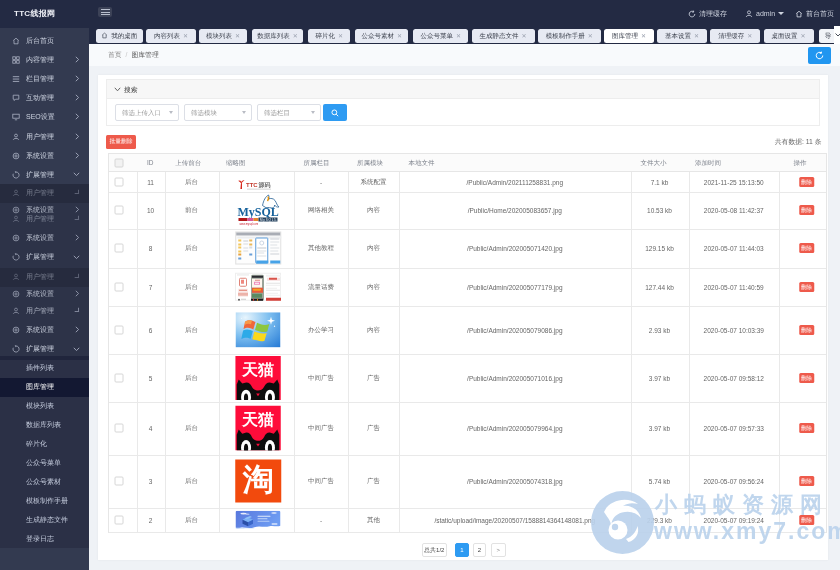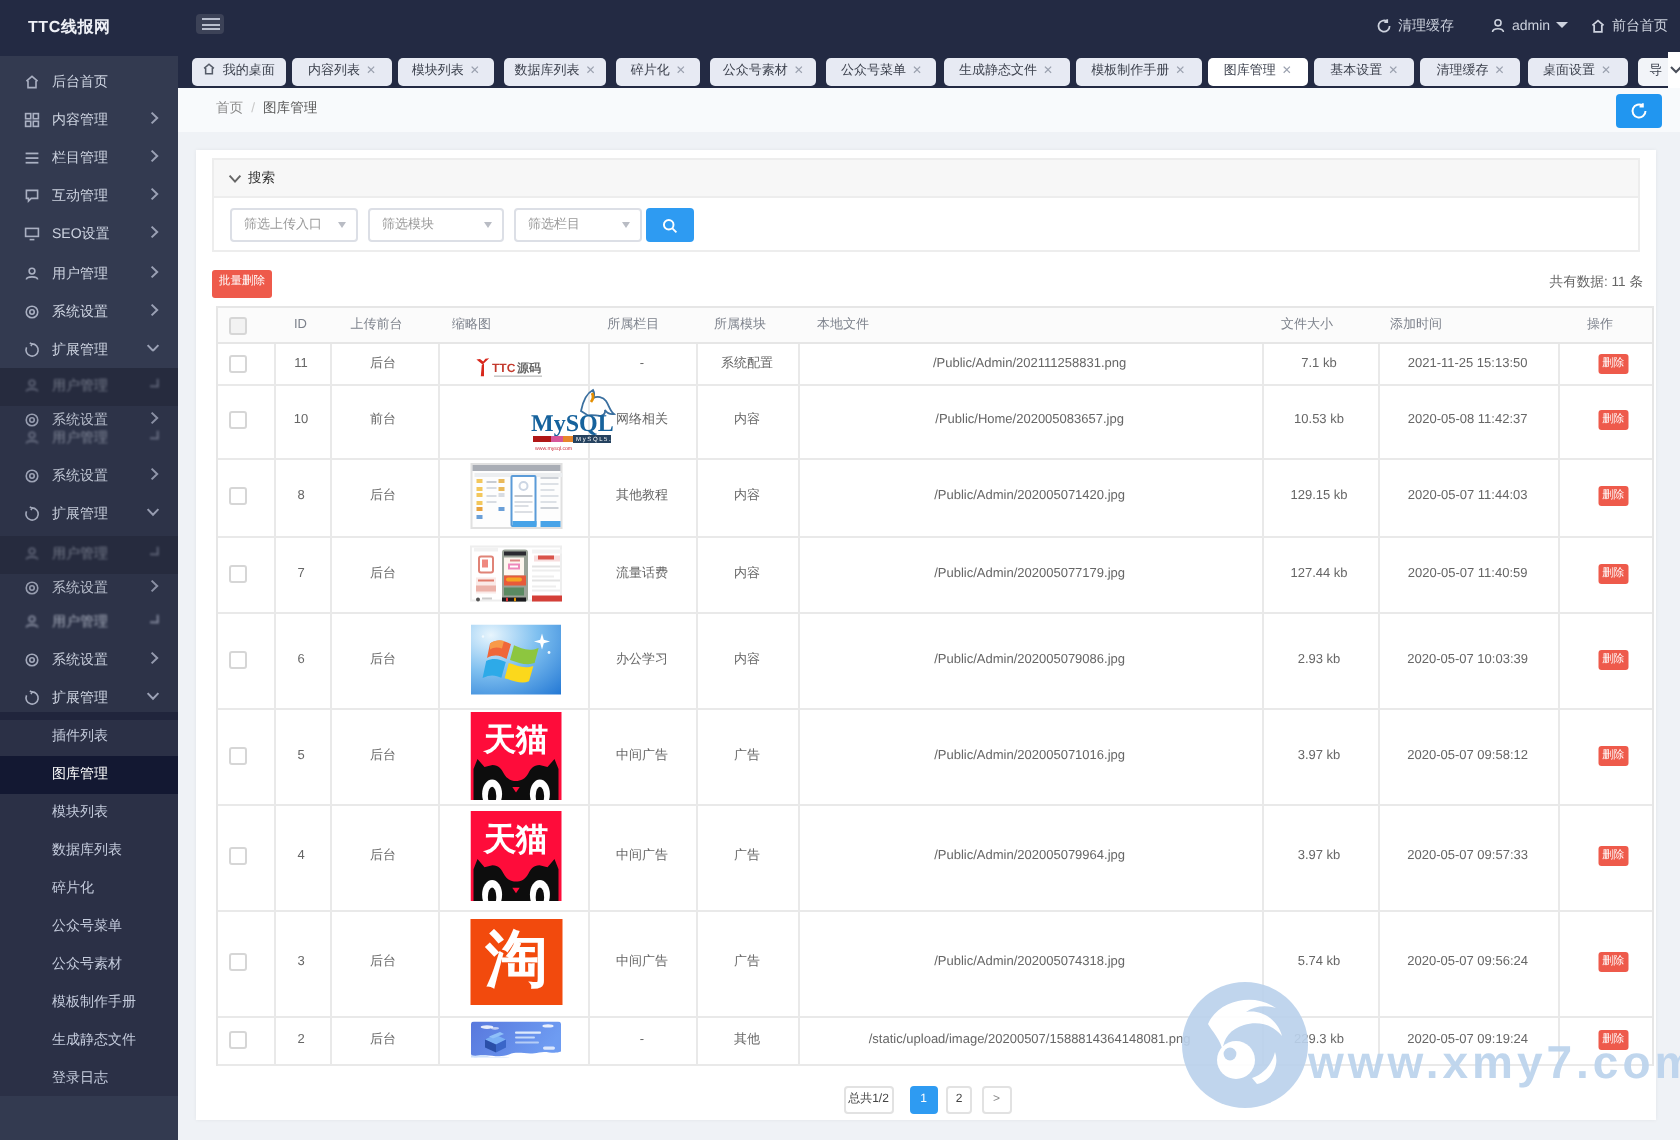--- a/index.html
+++ b/index.html
@@ -392,21 +392,21 @@
         <div class="td" style="left:264.5px; top:28.2px">系统配置</div>
         <div class="td" style="left:405.8px; top:28.2px">/Public/Admin/202111258831.png</div>
         <div class="td" style="left:550.5px; top:28.2px">7.1 kb</div>
         <div class="td" style="left:624.8px; top:28.2px">2021-11-25 15:13:50</div>
         <div class="delbtn2" style="left:697.6px; top:28.2px">删除</div>
         <div class="hline" style="top:75.0px"></div>
         <div class="cb" style="left:9.5px; top:56.5px"></div>
         <div class="td" style="left:41.5px; top:56.5px">10</div>
         <div class="td" style="left:82.5px; top:56.5px">前台</div>
         <div class="abs" style="left:149.2px; top:56.5px">
-          <div class="thumb" style="width:47px;height:33px;margin-left:28px;">
+          <div class="thumb" style="width:47px;height:33px;">
 <svg width="47" height="33" viewBox="0 0 47 33">
 <path d="M28 12 C29 7 31 3 34 1.5 C34.8 3 34.6 4.5 34.2 5.5 C36 4.5 39 4.8 40.5 7 C42 9.2 42.5 12 44.5 13.5 C42.5 13.8 41 13 40 11.5 C40.2 13 39.5 14 38.3 14.3 C36.5 14.8 34 13.5 31.5 14.2 Z" fill="none" stroke="#3a6f9f" stroke-width="0.9"></path>
 <path d="M33.5 3 C34.5 4.8 33.8 6.5 33 7.5" fill="none" stroke="#e48e00" stroke-width="1.4"></path>
 <text x="3" y="22" font-size="12" font-weight="bold" fill="#16629c" font-family="Liberation Serif">MySQL</text>
 <rect x="4" y="24.5" width="9" height="3" fill="#b01717"></rect>
 <rect x="13" y="24.5" width="6" height="3" fill="#d6569a"></rect>
 <rect x="19" y="24.5" width="5" height="3" fill="#e8862c"></rect>
 <rect x="24" y="24" width="19" height="4" fill="#25425f"></rect>
 <text x="25.5" y="27.2" font-size="3" fill="#fff" font-family="Liberation Sans">M y S Q L 5 . 7</text>
 <text x="5" y="31.5" font-size="2.6" fill="#c23" font-family="Liberation Sans">www.mysql.com</text>
@@ -643,17 +643,18 @@
   <div id="wm">
 <div class="abs" style="left:591px; top:489px; width:249px; height:64px;">
   <div class="abs" style="left:0; top:2px; width:63px; height:63px; border-radius:50%; background:#bbd2ec; opacity:0.92;">
      <svg width="63" height="63" viewBox="0 0 63 63">
        <path d="M13 21 C18 9 36 5 47 13 C42 11.5 36 12 32 15 C40 13.5 48 19 50 27 C45 21 38 19.5 31 21.5 C24 23.5 20 29 20.5 35 C19.5 29 15 24.5 13 21 Z" fill="#fff"></path>
        <circle cx="27" cy="39" r="9.5" fill="#fff"></circle>
        <circle cx="24" cy="36" r="3.2" fill="#bbd2ec"></circle>
        <path d="M35 48 C41 46 45 41 46.5 35 C49 42 44.5 49.5 37.5 51 Z" fill="#fff"></path>
      </svg>
   </div>
+  <div class="abs" style="left:64px; top:1px; font-size:22px; font-weight:bold; color:#bdd4ed; letter-spacing:7px; font-family:'Liberation Sans'; white-space:nowrap; opacity:0.95;">小蚂蚁资源网</div>
   <div class="abs" style="left:63px; top:29px; font-size:23px; font-weight:bold; color:#bdd4ed; letter-spacing:2px; font-family:'Liberation Sans'; white-space:nowrap; opacity:0.95;">www.xmy7.com</div>
 </div>
     </div>
 
 </div>
 
 </body></html>

